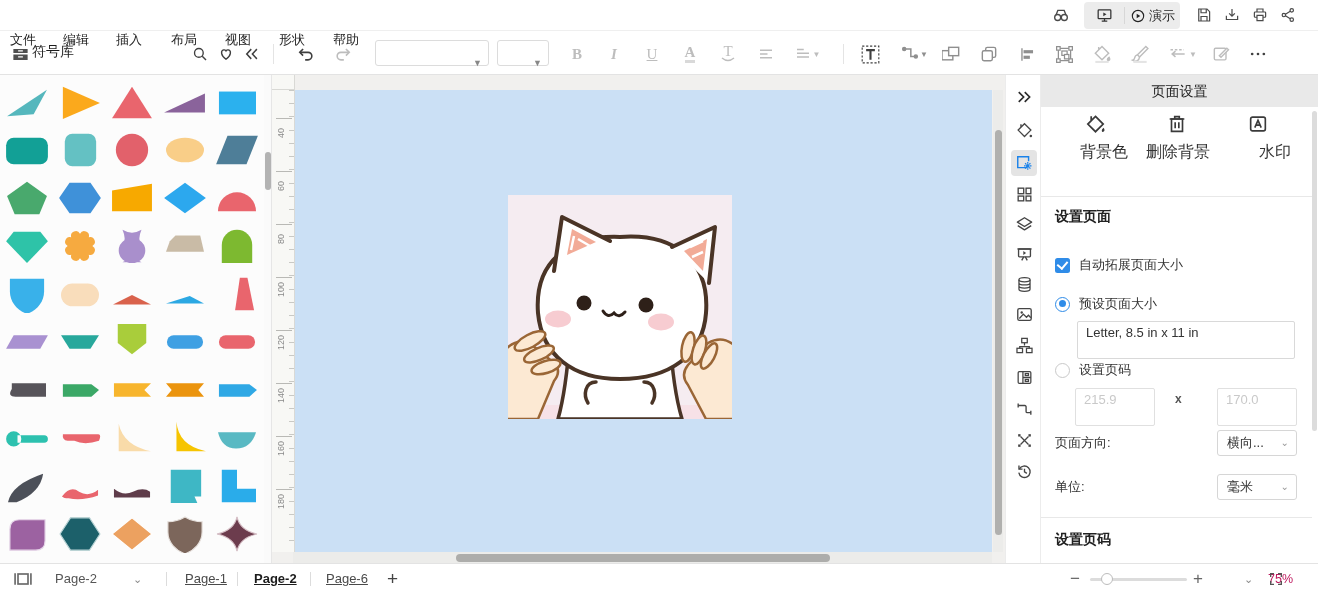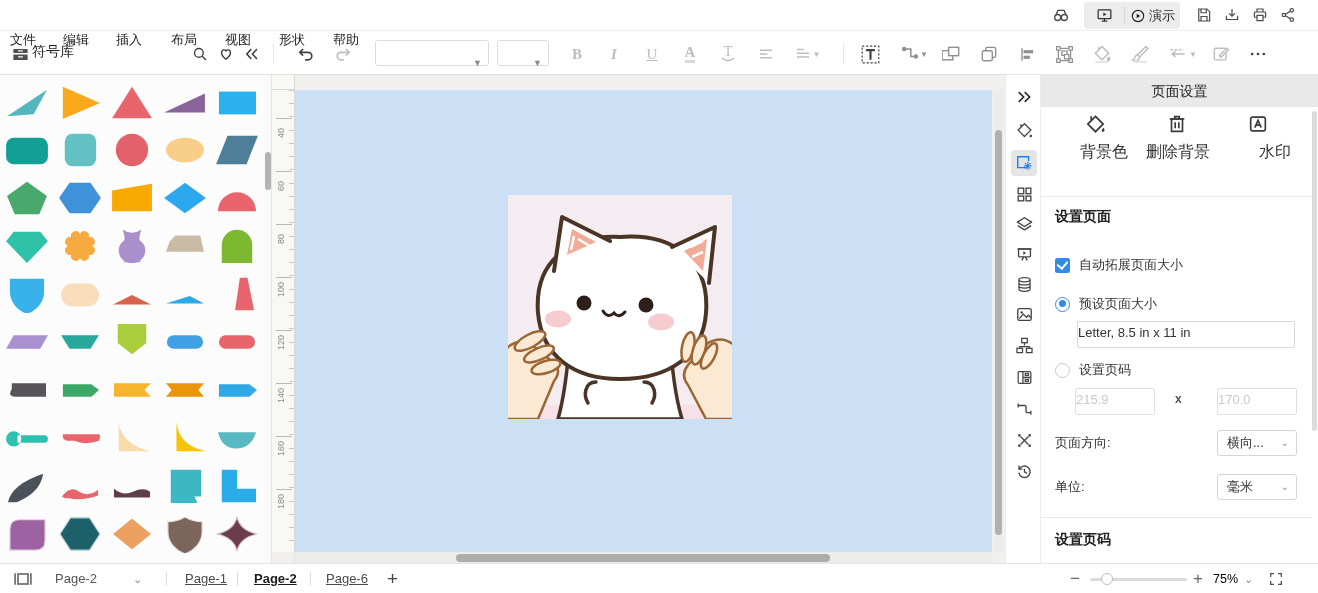--- a/index.html
+++ b/index.html
@@ -58,21 +58,21 @@
   .rp-action .ic { height:26px; display:flex; align-items:center; justify-content:center; color:#3a3a3a; }
   .rp-action .lb { font-size:16px; color:#333; margin-top:5px;text-align:right; }
   .rp-div { position:absolute; left:0; right:6px; height:1px; background:#e8e8e8; }
   .rp-h { position:absolute; left:14px; font-size:14px; font-weight:bold; color:#222; }
   .rp-row { position:absolute; left:14px; display:flex; align-items:center; font-size:13px; color:#333; }
   .cbx { width:15px; height:15px; background:#2f8ce8; border-radius:2.5px; margin-right:9px; position:relative; flex:none; }
   .cbx:after { content:""; position:absolute; left:3.5px; top:1.5px; width:5px; height:8px; border:solid #fff; border-width:0 2px 2px 0; transform:rotate(40deg); }
   .radio { width:15px; height:15px; border:1.5px solid #2f8ce8; border-radius:50%; margin-right:9px; position:relative; flex:none; }
   .radio.on:after { content:""; position:absolute; left:2.5px; top:2.5px; width:7px; height:7px; border-radius:50%; background:#2f8ce8; }
   .radio.off { border-color:#c9c9c9; }
-  .rp-input { position:absolute; height:27px; border:1px solid #d9d9d9; border-radius:2px; background:#fff; font-size:13px; color:#333; line-height:21px; padding-left:0; font-family:inherit; }
+  .rp-input { position:absolute; height:38px; border:1px solid #d9d9d9; border-radius:2px; background:#fff; font-size:13px; color:#333; line-height:21px; padding-left:8px; font-family:inherit; }
   .rp-input.dis { color:#c9c9c9; border-color:#e0e0e0; }
   .rp-select { position:absolute; width:80px; height:26px; border:1px solid #d6d6d6; border-radius:3px; font-size:13px; color:#333; line-height:24px; padding-left:9px; cursor:pointer; }
   .rp-select .car { position:absolute; right:7px; top:0; color:#999; font-size:10px; }
   .rp-sb { position:absolute; right:1px; top:36px; width:5px; height:320px; background:#dcdcdc; border-radius:2.5px; }
 
   
   .footer { position:absolute; left:0; right:0; bottom:0; height:30px; background:#fff; border-top:1px solid #e3e3e3; }
   .ft { position:absolute; top:0; height:30px; line-height:30px; font-size:13px; color:#4a4a4a; }
   .ft-div { position:absolute; top:8px; width:1px; height:14px; background:#dcdcdc; }
   .tab { cursor:pointer;text-decoration:underline; }
@@ -813,20 +813,20 @@
   <span class="ft-div" style="left:237px"></span>
   <span class="ft tab active" style="left:254px">Page-2</span>
   <span class="ft-div" style="left:310px"></span>
   <span class="ft tab" style="left:326px">Page-6</span>
   <span class="ft" style="left:387px;font-size:19px;color:#444">+</span>
 
   <span class="ft" style="left:1070px;font-size:17px;color:#666">−</span>
   <div class="zoom-track"></div>
   <div class="zoom-thumb"></div>
   <span class="ft" style="left:1193px;font-size:17px;color:#666">+</span>
-  <span class="ft" style="left:1213px;font-size:12.5px;color:#000000">75%</span>
+  <span class="ft" style="left:1268px;font-size:12.5px;color:#be185d">75%</span>
   <span class="ft" style="left:1244px;color:#888;font-size:11px">⌄</span>
   <span class="ft" style="left:1268px;top:7px;height:16px">
     <svg width="16" height="16" viewBox="0 0 24 24" fill="none" stroke="#555" stroke-width="2">
         <path d="M4,9 V4 h5 M15,4 h5 v5 M20,15 v5 h-5 M9,20 H4 v-5"></path>
       </svg>
   </span>
 </div>
 
 </body></html>

